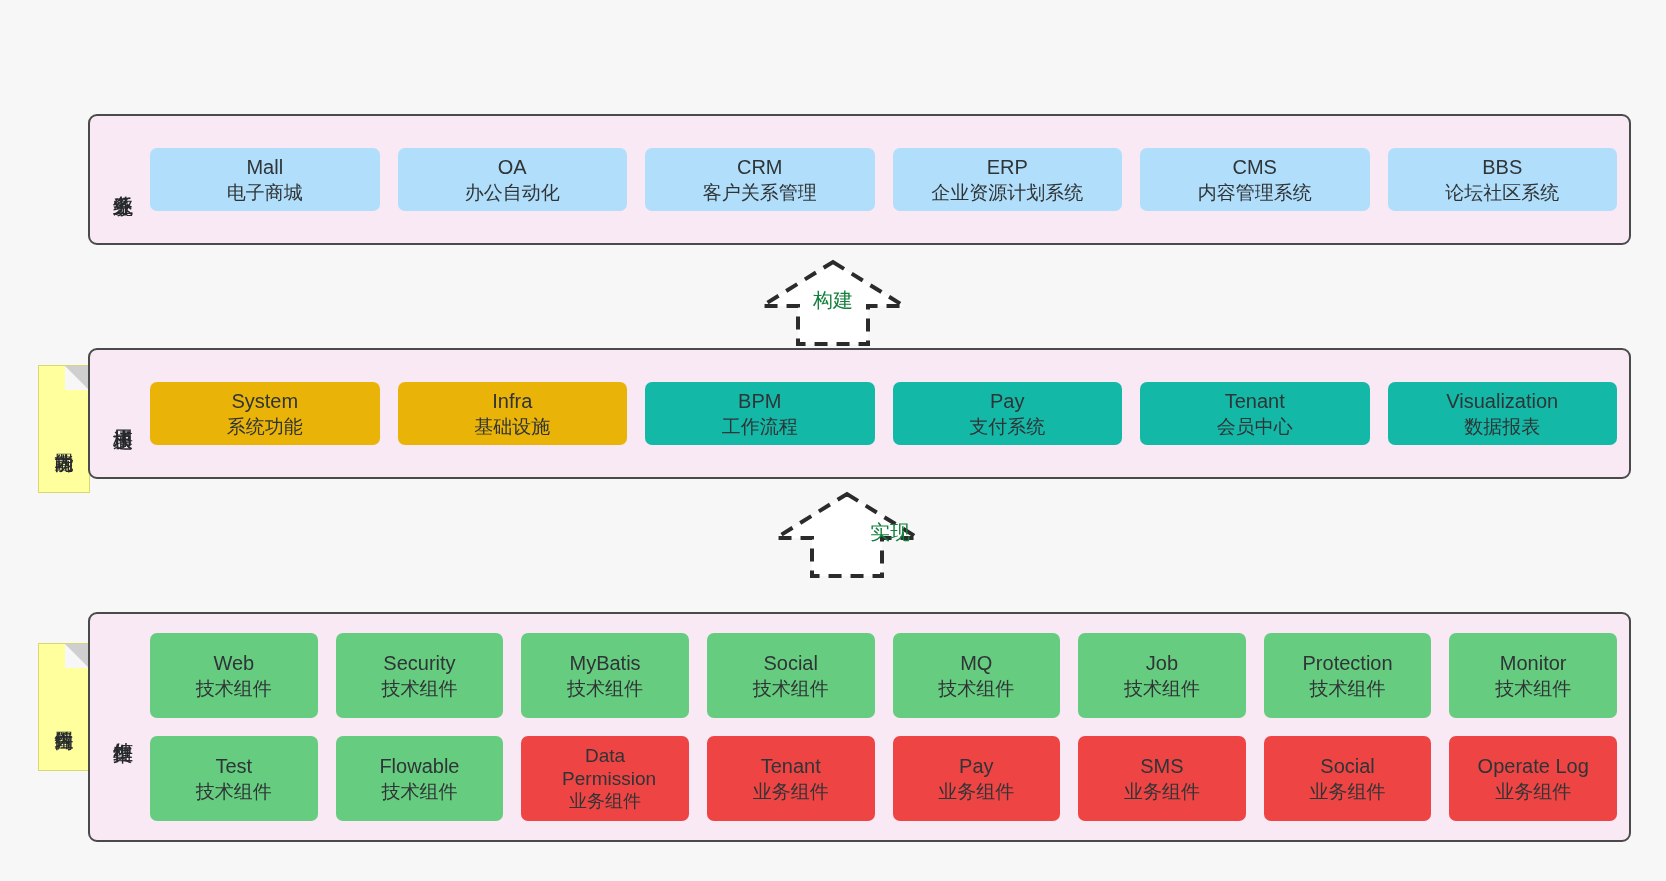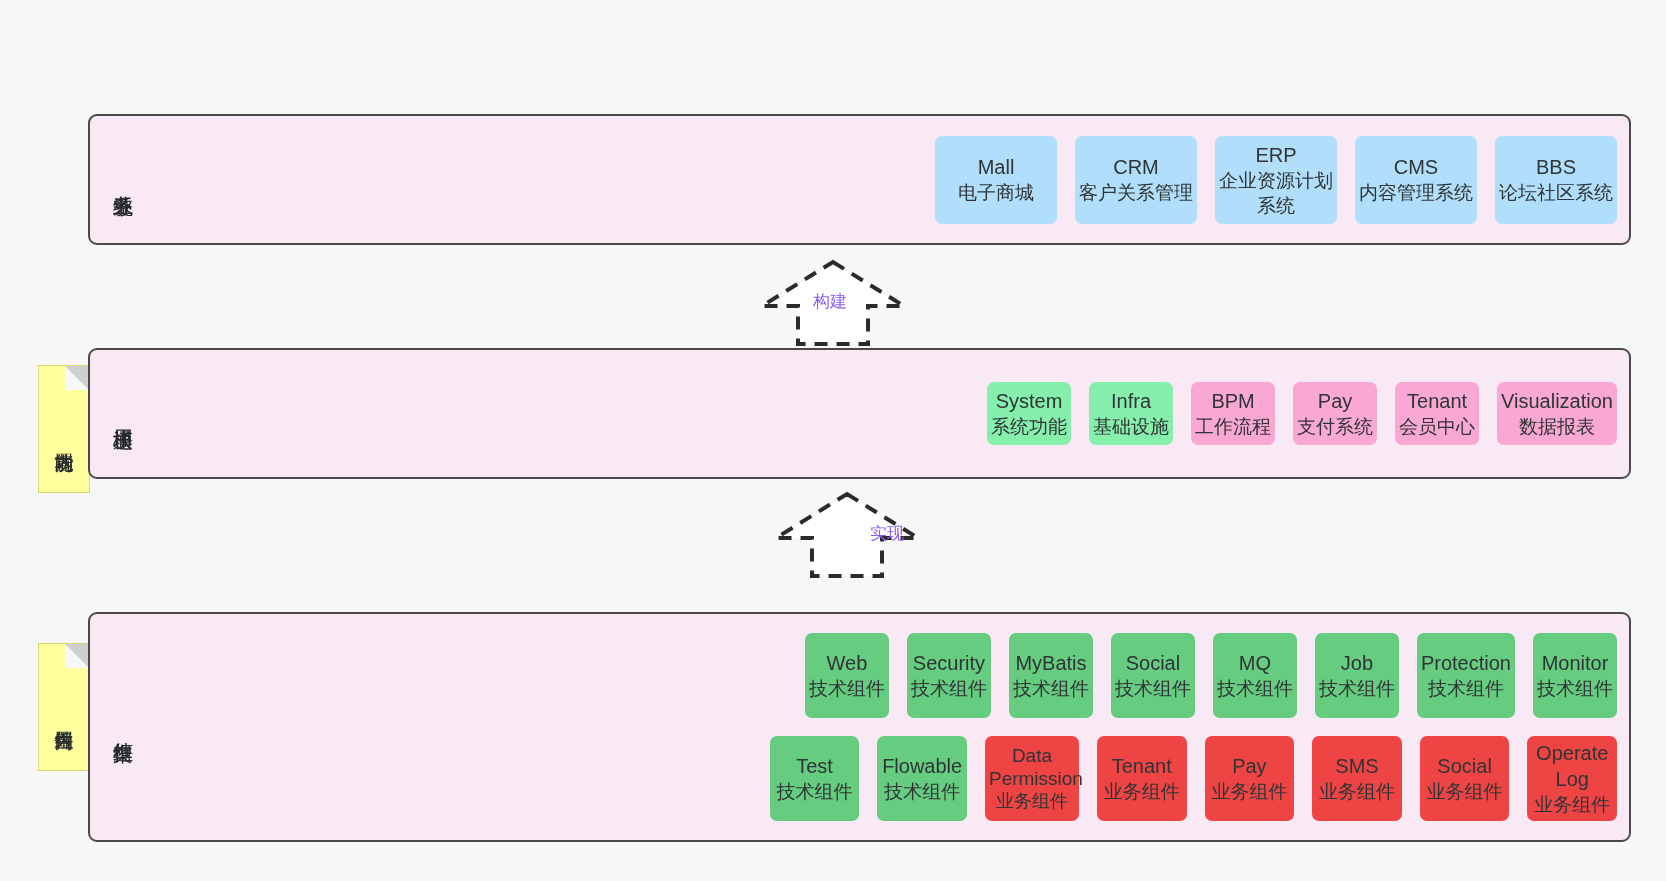--- a/index.html
+++ b/index.html
@@ -41,21 +41,20 @@
     height:100%;
   }
   .layer-body{
     flex:1 1 auto;
     display:flex;
     flex-direction:column;
     justify-content:center;
     height:100%;
     padding:0 12px 0 4px;
     box-sizing:border-box;
-    align-items:flex-end;
   }
   .row{
     display:flex;
     gap:18px;
     align-items:stretch;
   }
   .row + .row{margin-top:18px;}
 
   
   .card{
@@ -68,22 +67,22 @@
     text-align:center;
     box-sizing:border-box;
     padding:6px 4px;
   }
   .card .en{font-size:20px;line-height:26px;}
   .card .cn{font-size:19px;line-height:25px;}
   .card.three .en{font-size:19px;line-height:23px;}
   .card.three .cn{font-size:18px;line-height:23px;}
 
   .c-blue{background:#b1defa;}
-  .c-red{background:#86efac;}
-  .c-pink{background:#f9a8d4;}
+  .c-red{background:#eab308;}
+  .c-pink{background:#14b8a6;}
   .c-green{background:#66cc7f;}
   .c-lgreen{background:#ef4444;}
 
   
   .note{
     position:absolute;
     background:#ffff9e;
     border:1px solid #d8d86e;
     box-sizing:border-box;
     display:flex;
@@ -111,39 +110,44 @@
     top:0;right:0;
     width:24px;height:24px;
     background:#f7f7f7;
   }
 
   
   .arrow{position:absolute;}
   .arrow svg{display:block;overflow:visible;}
   .arrow-label{
     position:absolute;
-    font-size:17px;
+    font-size:20px;
     line-height:20px;
-    color:#8b5cf6;
+    color:#15803d;
     white-space:nowrap;
     background:transparent;
+    font-family:Liberation Mono, monospace;
   }
 </style>
 </head>
 <body>
 
 <div id="stage">
 
   <div class="layer" id="layer-business" style="left:88px;top:114px;width:1543px;height:131px;">
     <div class="layer-title">业务系统</div>
     <div class="layer-body">
       <div class="row">
         <div class="card c-blue">
           <span class="en">Mall</span>
           <span class="cn">电子商城</span>
+        </div>
+        <div class="card c-blue">
+          <span class="en">OA</span>
+          <span class="cn">办公自动化</span>
         </div>
         <div class="card c-blue">
           <span class="en">CRM</span>
           <span class="cn">客户关系管理</span>
         </div>
         <div class="card c-blue">
           <span class="en">ERP</span>
           <span class="cn">企业资源计划系统</span>
         </div>
         <div class="card c-blue">

